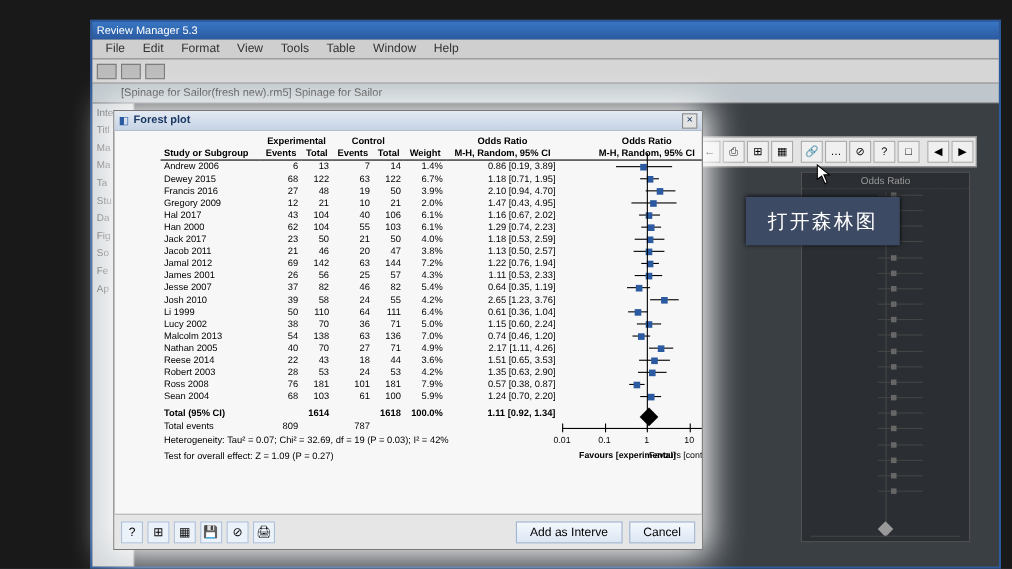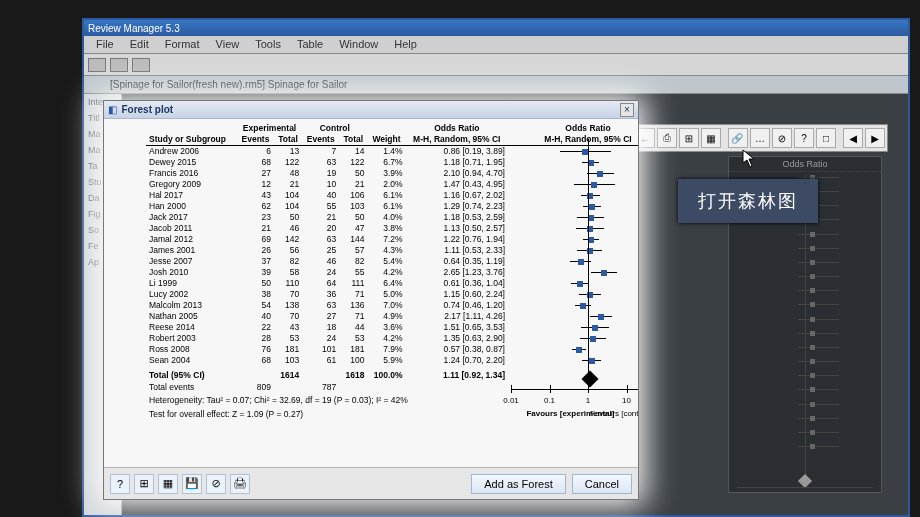--- a/index.html
+++ b/index.html
@@ -560,18 +560,18 @@
    <div id="modal-footer">
      <div id="footer-icons" style="display:flex;gap:4px;">
           <div class="ibtn">?</div>
           <div class="ibtn">⊞</div>
           <div class="ibtn">▦</div>
           <div class="ibtn">💾</div>
           <div class="ibtn">⊘</div>
           <div class="ibtn">🖨</div>
         </div>
      <div class="spacer"></div>
-     <button>Add as Forest</button>
+     <button>Add as Interve</button>
      <button>Cancel</button>
    </div>
  </div>
 
 </div>
 
 </body></html>

